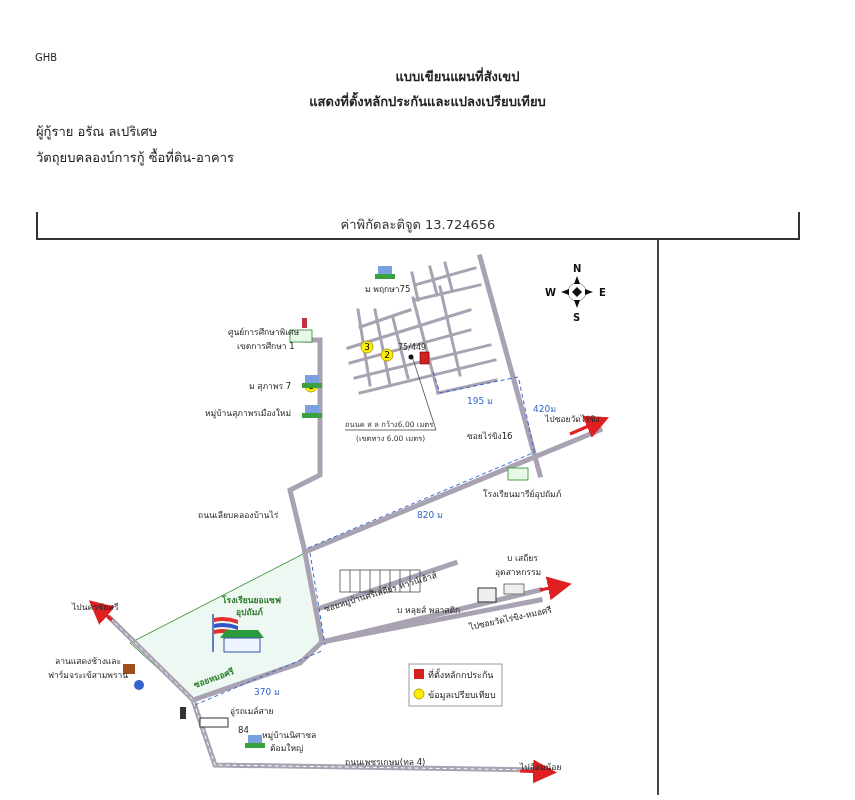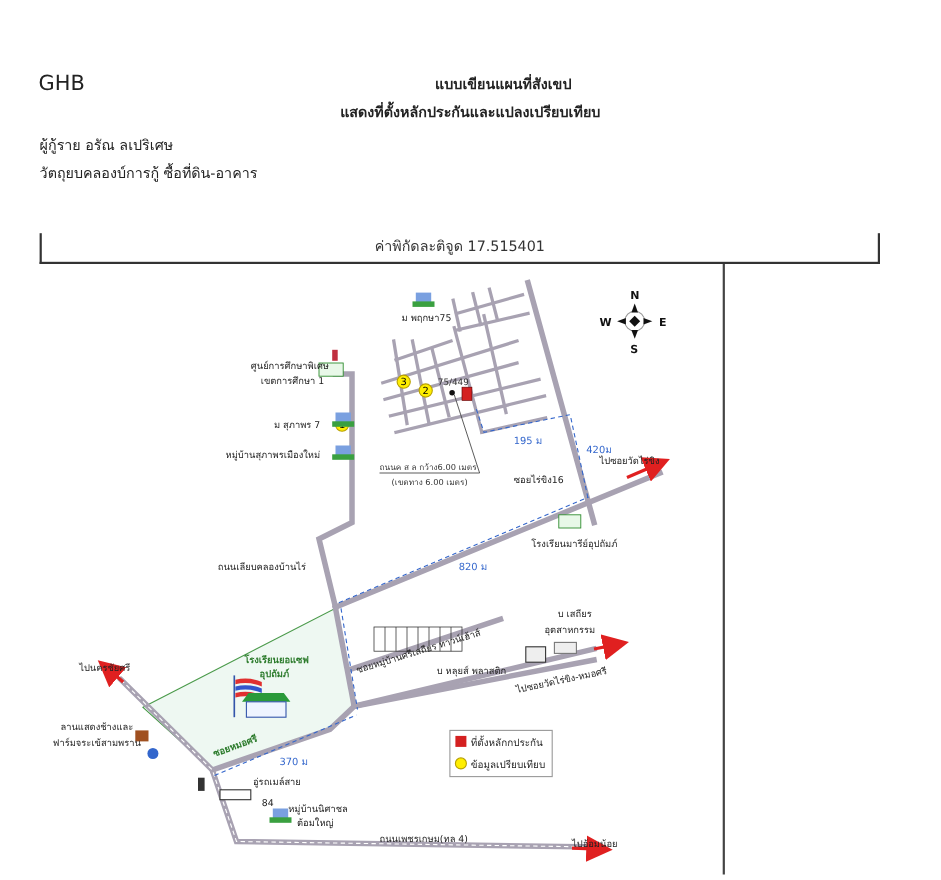--- a/index.html
+++ b/index.html
@@ -1,19 +1,19 @@
 <!DOCTYPE html>
 <html><head>
 <meta charset="utf-8">
 <style>
   html, body { margin:0; padding:0; background:#ffffff; }
   body { width:855px; height:800px; position:relative; overflow:hidden;
          font-family:"DejaVu Sans","Liberation Sans",sans-serif; color:#222; }
   .abs { position:absolute; }
-  .hdr-code { left:35px; top:65px; font-size:19px; }
+  .hdr-code { left:35px; top:52px; font-size:10px; }
   .title1 { left:0; width:855px; text-align:center; top:66px; font-size:13px; font-weight:bold; padding-left:60px; box-sizing:border-box; }
   .title2 { left:0; width:855px; text-align:center; top:91px; font-size:13px; font-weight:bold; box-sizing:border-box; }
   .field { left:36px; font-size:13px; }
   .field b { font-weight:normal; }
   .coord-bar { left:36px; top:212px; width:764px; height:28px; border-left:2px solid #333; border-right:2px solid #333; border-bottom:2px solid #333; box-sizing:border-box; display:flex; }
   .coord-cell { flex:1; text-align:center; font-size:13px; line-height:26px; color:#333; }
   .coord-cell + .coord-cell { border-left:1.5px solid #333; }
   .vline { left:657px; top:240px; width:1.5px; height:555px; background:#444; }
   svg text { font-family:"DejaVu Sans","Liberation Sans",sans-serif; }
 </style>
@@ -27,21 +27,21 @@
 <div class="abs field" style="top:121px;">
   <b>ผู้กู้ราย</b>
   <span>อรัณ ลเปริเศษ</span>
 </div>
 <div class="abs field" style="top:147px;">
   <b>วัตถุยบคลองบ์การกู้</b>
   <span>ซื้อที่ดิน-อาคาร</span>
 </div>
 
 <div class="abs coord-bar">
-  <div class="coord-cell">ค่าพิกัดละติจูด 17.515401</div>
+  <div class="coord-cell">ค่าพิกัดละติจูด 13.724656</div>
 </div>
 <div class="abs vline"></div>
 
 <svg class="abs" style="left:0;top:0;" width="855" height="800">
   <defs>
     <marker id="arrR" markerWidth="8" markerHeight="8" refX="4" refY="4" orient="auto">
         <path d="M0,0 L8,4 L0,8 z" fill="#e02020"></path>
       </marker>
   </defs>
 

